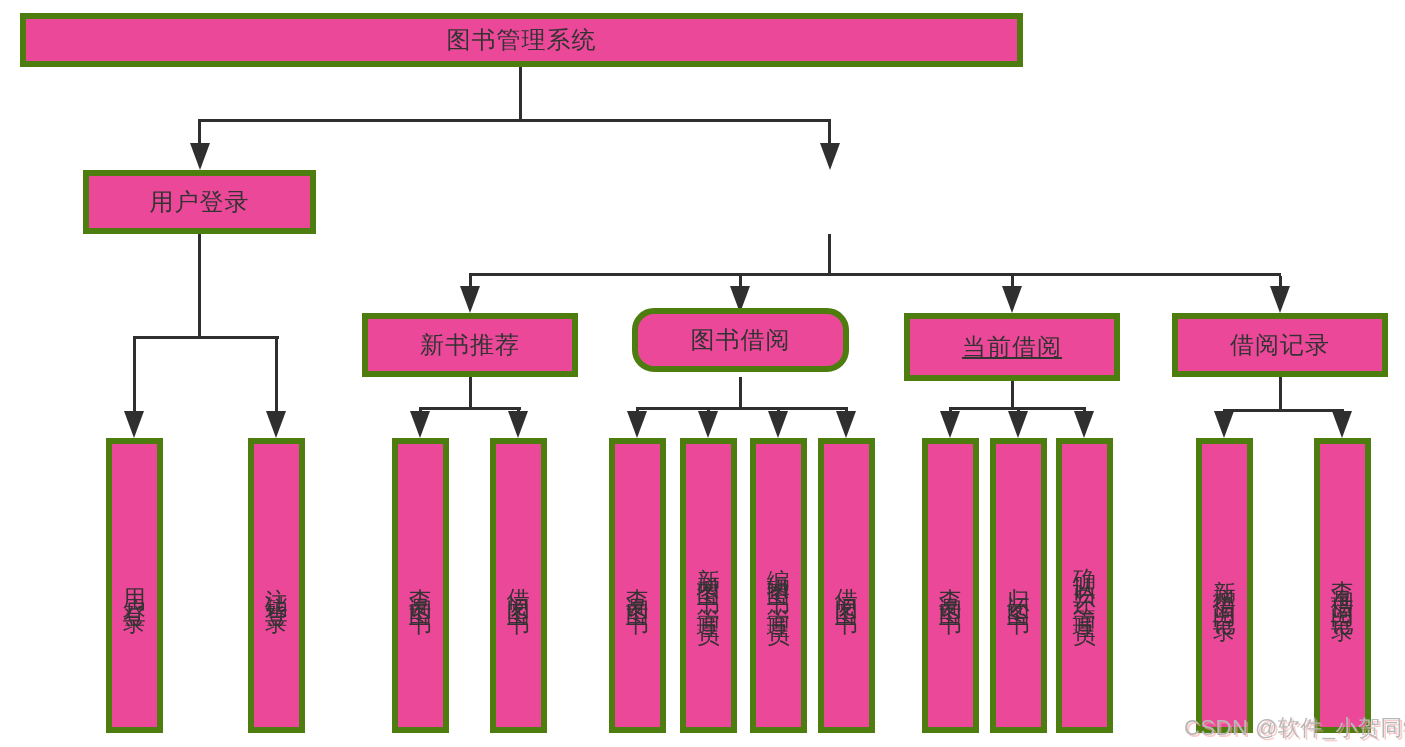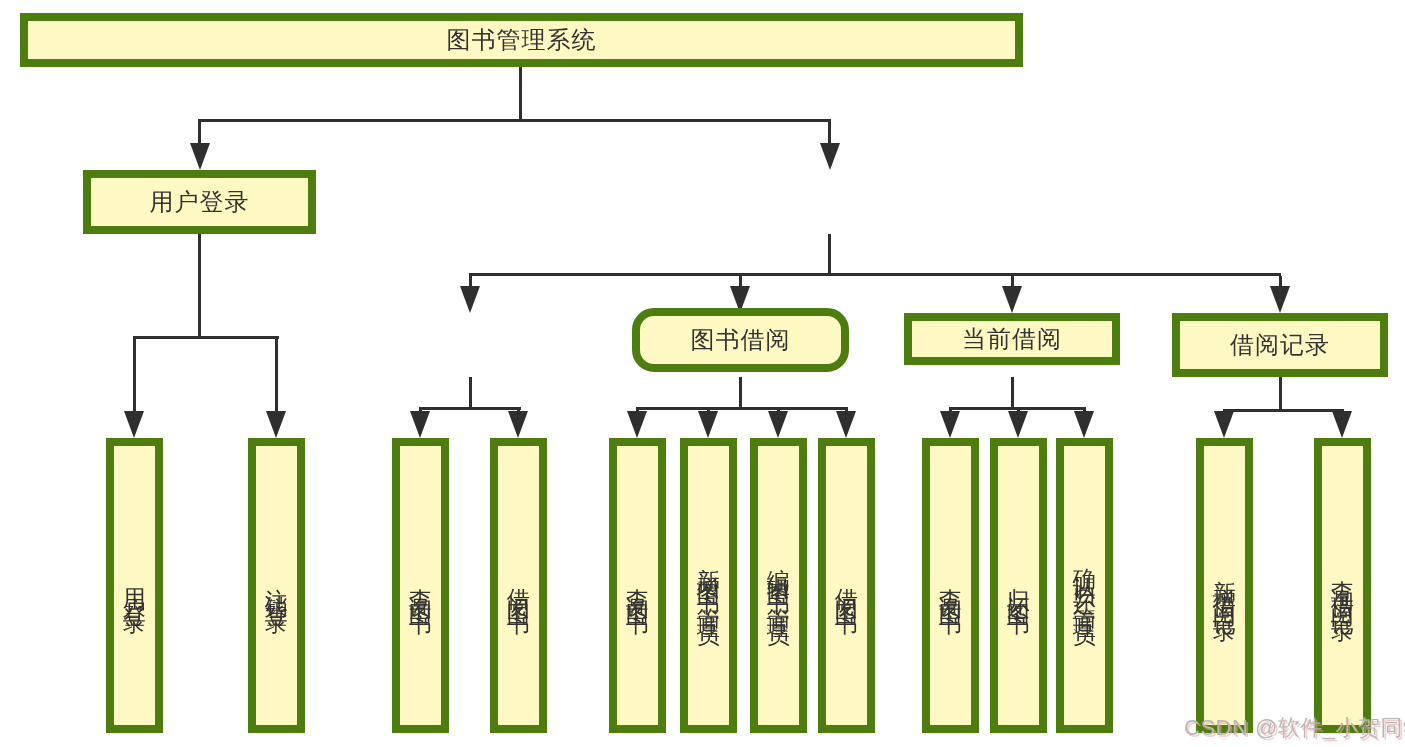--- a/index.html
+++ b/index.html
@@ -1,21 +1,21 @@
 <!DOCTYPE html>
 <html><head>
 <meta charset="utf-8">
 <style>
   html,body{margin:0;padding:0;background:#ffffff;}
   #canvas{
     position:relative;width:1405px;height:747px;background:#ffffff;overflow:hidden;
     font-family:"Liberation Sans","DejaVu Sans",sans-serif;color:#333333;
   }
   .box{
-    position:absolute;background:#fef9c3;border:8px solid #4d7c0f;box-sizing:border-box;
+    position:absolute;background:#ec4899;border:6px solid #4d7c0f;box-sizing:border-box;
     display:flex;align-items:center;justify-content:center;z-index:2;
   }
   .hlabel{font-size:24px;color:#333333;letter-spacing:1px;white-space:nowrap;}
   .leaf{align-items:center;justify-content:center;}
   .vtext{
     writing-mode:vertical-rl;text-orientation:mixed;font-size:23px;line-height:1.15;
     letter-spacing:8px;color:#333333;
   }
   .vl,.hl{position:absolute;background:#2f2f2f;z-index:1;}
   .ah{
@@ -60,24 +60,27 @@
   <div class="hl" style="left:469px;top:273px;width:812px;height:3px;"></div>
   <div class="vl" style="left:469px;top:276px;width:3px;height:11px;"></div>
   <div class="ah" style="left:460px;top:286px;"></div>
   <div class="vl" style="left:739px;top:276px;width:3px;height:11px;"></div>
   <div class="ah" style="left:730px;top:286px;"></div>
   <div class="vl" style="left:1011px;top:276px;width:3px;height:11px;"></div>
   <div class="ah" style="left:1002px;top:286px;"></div>
   <div class="vl" style="left:1279px;top:276px;width:3px;height:11px;"></div>
   <div class="ah" style="left:1270px;top:286px;"></div>
 
+  <div class="box" style="left:362px;top:313px;width:216px;height:64px;">
+    <span class="hlabel">新书推荐</span>
+  </div>
   <div class="box" style="left:632px;top:308px;width:217px;height:64px;border-radius:22px;">
     <span class="hlabel">图书借阅</span>
   </div>
-  <div class="box" style="left:904px;top:313px;width:216px;height:52px;">
+  <div class="box" style="left:904px;top:313px;width:216px;height:68px;text-decoration:underline;">
     <span class="hlabel">当前借阅</span>
   </div>
   <div class="box" style="left:1172px;top:313px;width:216px;height:64px;">
     <span class="hlabel">借阅记录</span>
   </div>
 
   <div class="vl" style="left:469px;top:377px;width:3px;height:30px;"></div>
   <div class="hl" style="left:419px;top:407px;width:102px;height:3px;"></div>
   <div class="vl" style="left:419px;top:410px;width:3px;height:4px;"></div>
   <div class="ah" style="left:410px;top:411px;"></div>

